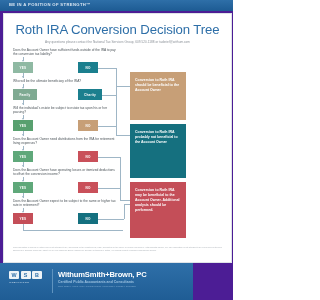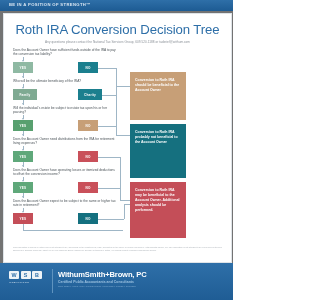--- a/index.html
+++ b/index.html
@@ -2,21 +2,21 @@
 <html><head>
 <meta charset="utf-8">
 <style>
   html,body{margin:0;padding:0;}
   body{
     width:233px;height:300px;overflow:hidden;
     background:#ffffff;
     font-family:"Liberation Sans", sans-serif;
     -webkit-font-smoothing:antialiased;
   }
-  .page{position:relative;width:233px;height:300px;background:#737373;}
+  .page{position:relative;width:233px;height:300px;background:#4c1d95;}
 
   
   .topbar{
     position:absolute;left:0;top:0;width:233px;height:11px;
     background:linear-gradient(180deg,#2e6fa8 0%,#1d5b93 100%);
   }
   .topbar-text{
     position:absolute;left:9px;top:2.4px;
     font-size:4.2px;font-weight:bold;letter-spacing:.35px;
     color:#d9e6f2;white-space:nowrap;
@@ -79,21 +79,21 @@
   .o-teal{background:#15707f;}
   .o-red{background:#c44e58;}
 
   .disclaimer{
     position:absolute;left:9px;top:232px;width:209px;
     font-size:2px;line-height:2.7px;color:#aab0b6;text-align:justify;
   }
 
   
   .footer{
-    position:absolute;left:0;top:263px;width:233px;height:37px;
+    position:absolute;left:0;top:263px;width:193px;height:37px;
     background:linear-gradient(180deg,#2e6fa8 0%,#1f5d95 100%);
   }
   .logo{
     position:absolute;left:9px;top:8px;width:38px;
   }
   .logo-row{display:flex;gap:1.5px;}
   .logo-blk{
     width:10px;height:8px;background:#eef3f7;color:#2e6fa8;
     font-size:5.4px;font-weight:bold;display:flex;align-items:center;justify-content:center;
     border-radius:1px;

